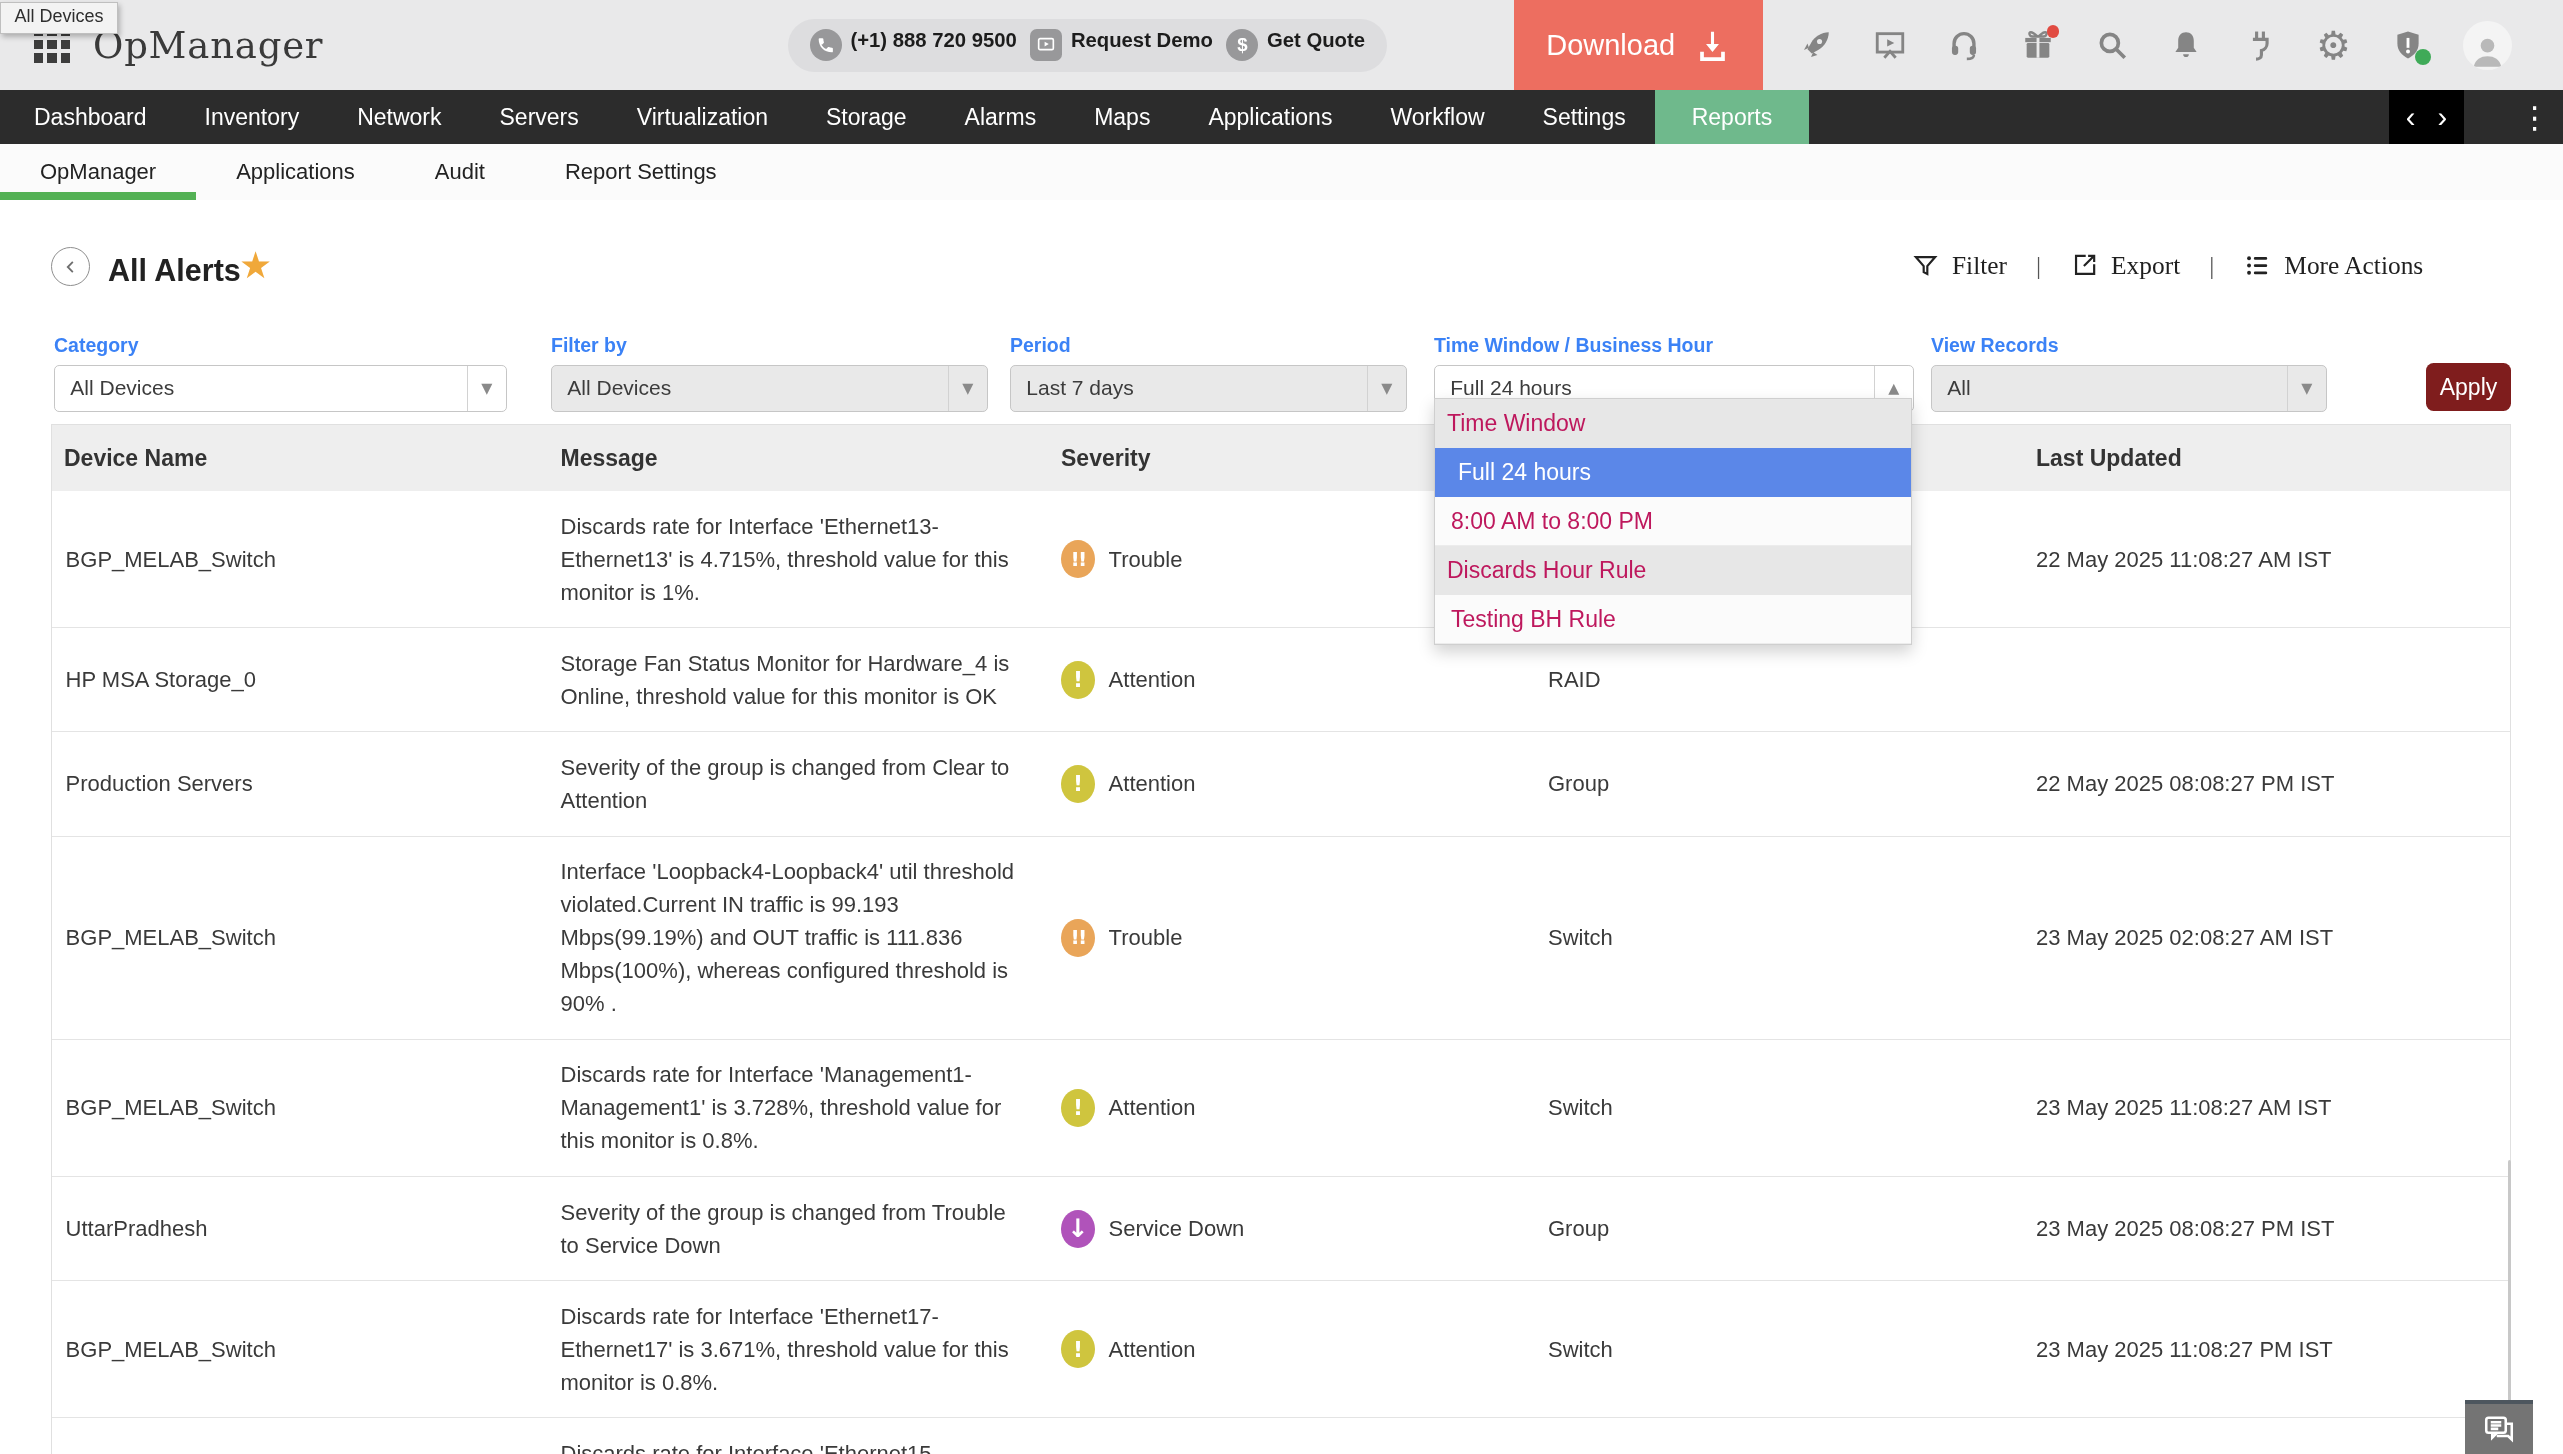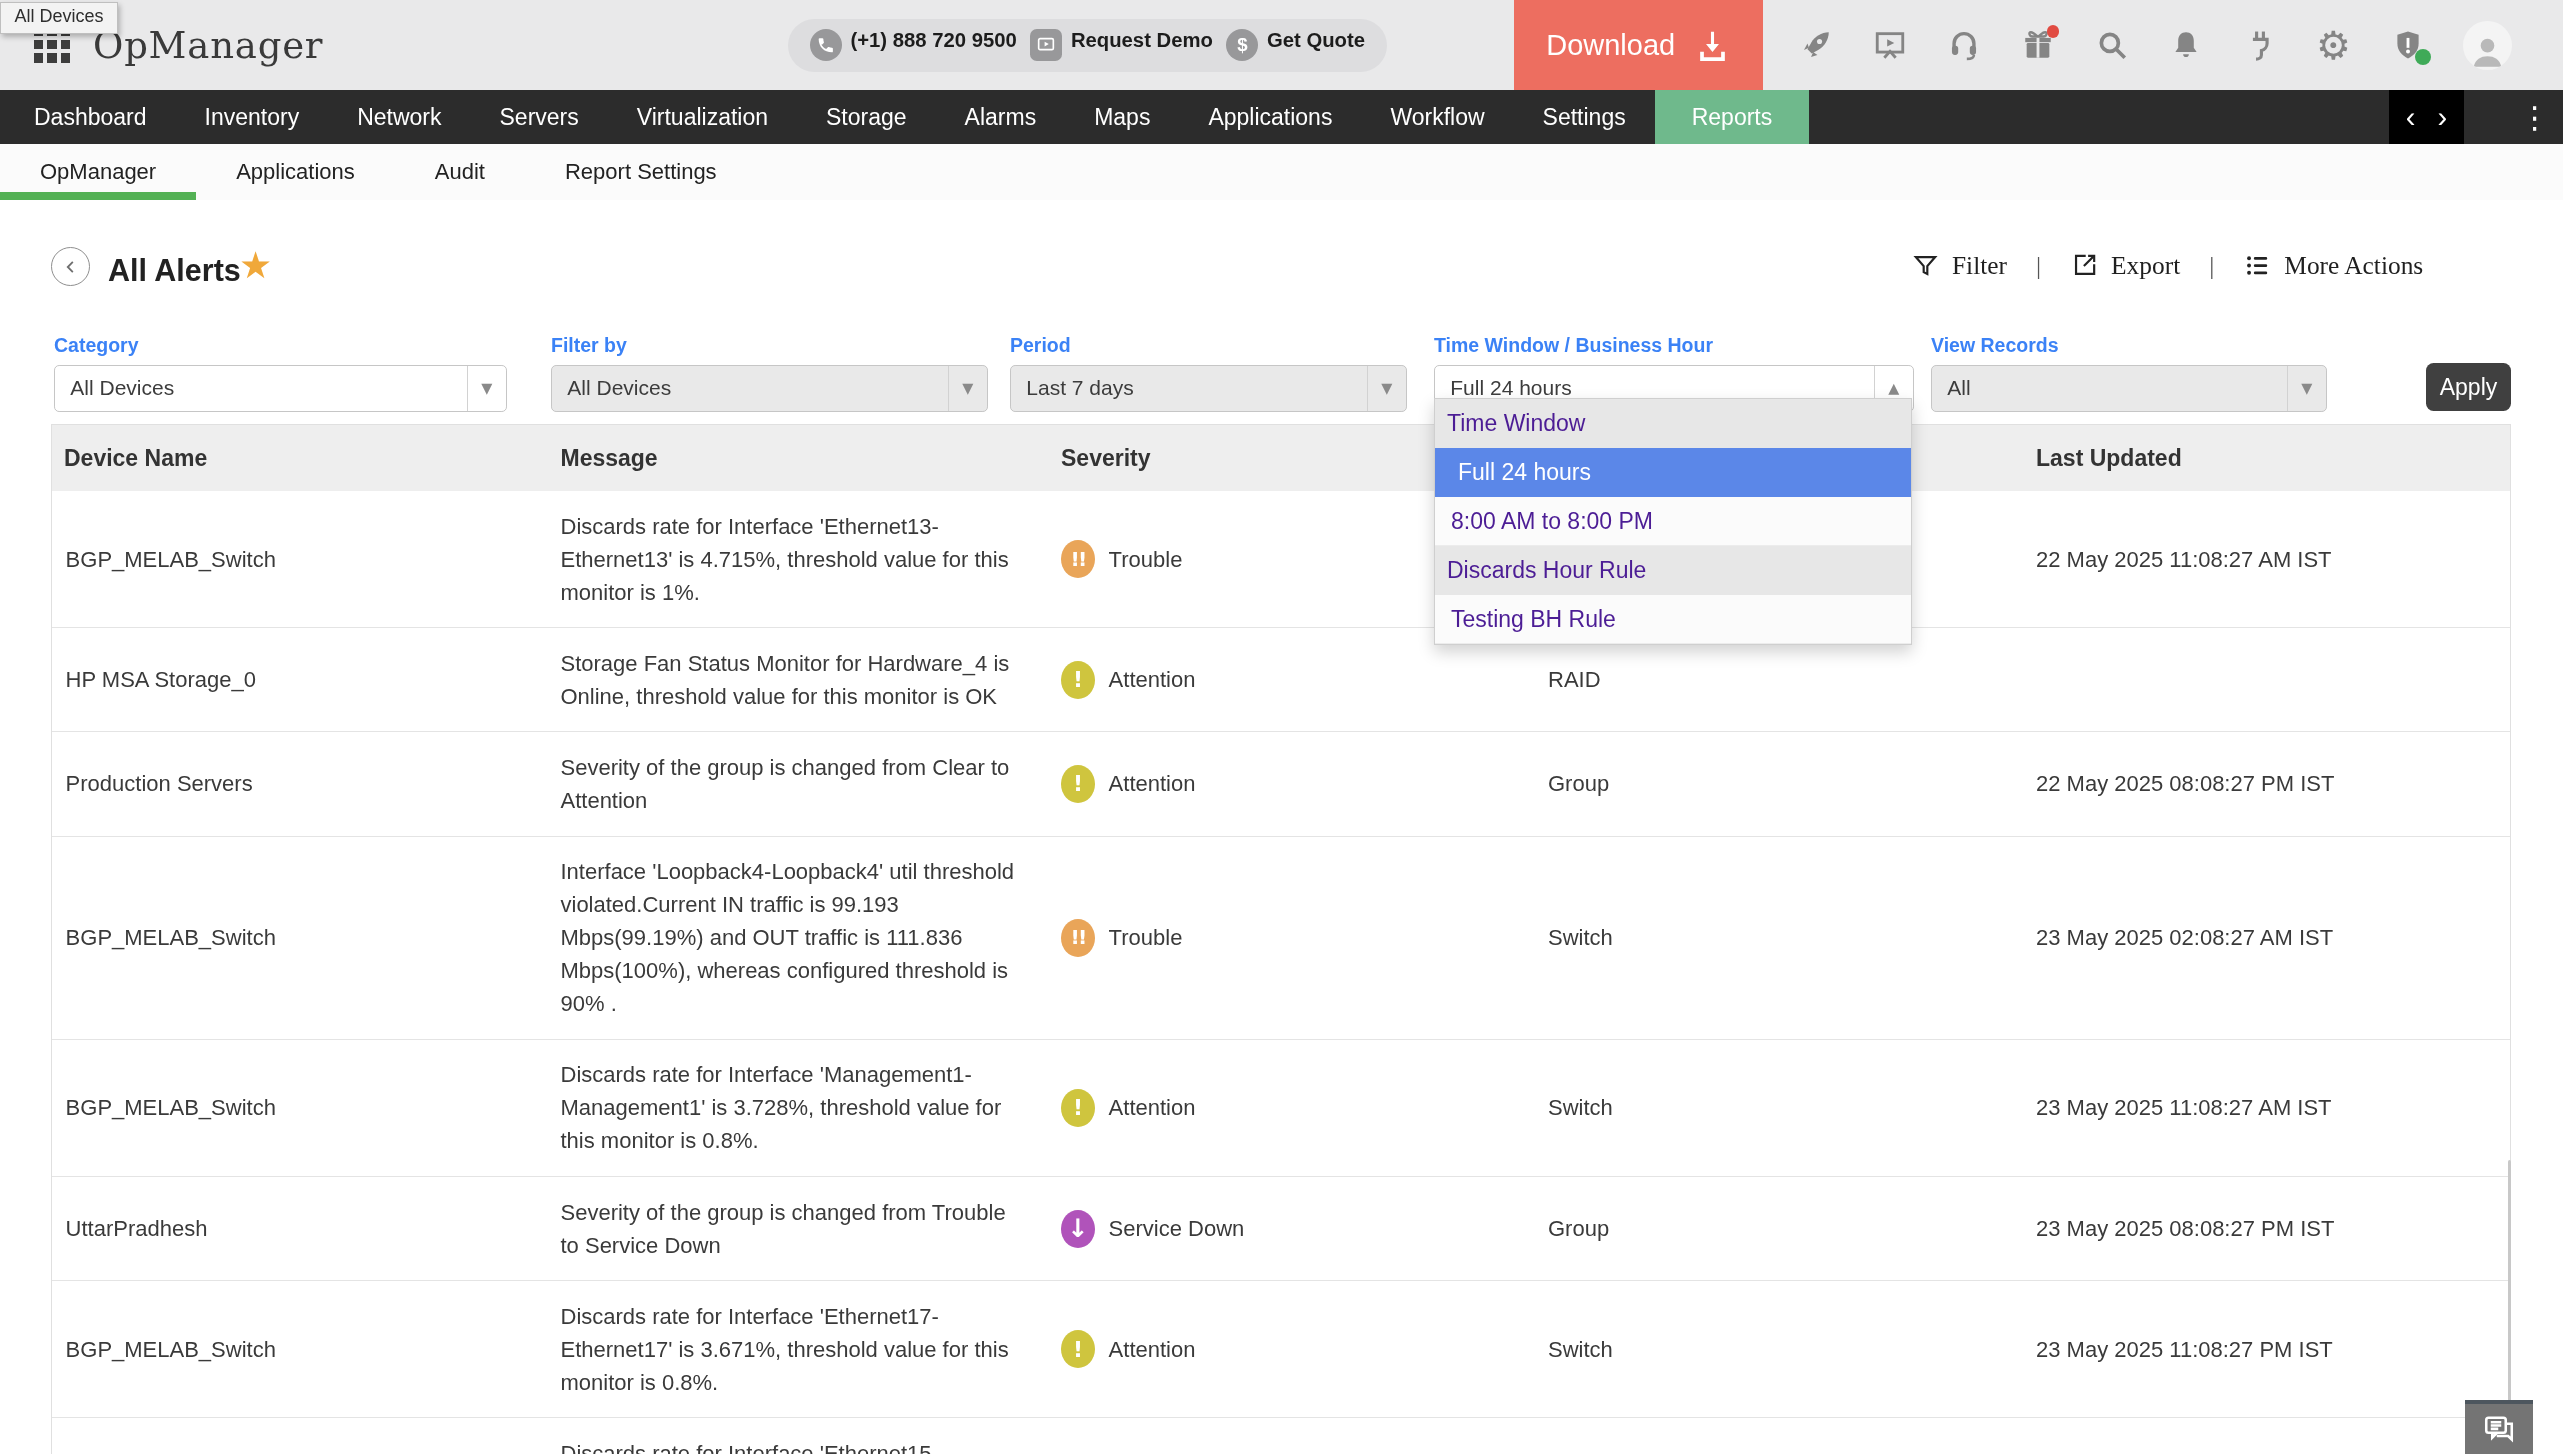--- a/index.html
+++ b/index.html
@@ -71,27 +71,27 @@
   .fblock:nth-child(2) { left:551px; width:437px; }
   .fblock:nth-child(3) { left:1010px;width:397px; }
   .fblock:nth-child(4) { left:1434px;width:480px; }
   .fblock:nth-child(5) { left:1931px;width:396px; }
   .flabel { font-size:19.5px; font-weight:700; color:#3b82f6; margin-bottom:7.6px; }
   .fselect { height:47px; border:0.8px solid #c6c6c6; border-radius:5.1px; display:flex; align-items:center;
     padding:0 0 0 15.3px; font-size:21px; color:#3c3c3c; cursor:pointer; background:#fff; }
   .fselect.variant-gray { background:#e9e9e9; }
   .farrow { margin-left:auto; align-self:stretch; display:flex; align-items:center; padding:0 13.6px;
     border-left:0.8px solid #d2d2d2; color:#8a8a8a; font-size:14.4px; font-family:"DejaVu Sans", sans-serif; }
-  .apply-btn { position:absolute; left:2426px; top:363px; width:85px; height:48px; background:#404040;
+  .apply-btn { position:absolute; left:2426px; top:363px; width:85px; height:48px; background:#7f1d1d;
     color:#fff; font-size:23px; border:none; border-radius:7.6px; cursor:pointer; }
 
   
   .dd-panel { position:absolute; left:1434px; top:398px; width:478px; background:#fbfbfb;
     border:0.8px solid #cfcfcf; box-shadow:0 6.8px 15.3px rgba(0,0,0,.18); z-index:40; }
-  .dd-item { height:49px; display:flex; align-items:center; font-size:23px; color:#4c1d95; cursor:pointer; }
+  .dd-item { height:49px; display:flex; align-items:center; font-size:23px; color:#be185d; cursor:pointer; }
   .dd-item.type-header { background:#e7e7e7; padding-left:12px; cursor:default; }
   .dd-item.type-option { background:#fbfbfb; padding-left:16px; border-bottom:0.8px solid #ececec; }
   .dd-item.type-selected { background:#5b87e8; color:#fff; padding-left:23px; }
 
   
   .alerts-table { position:absolute; left:51px; top:424px; width:2460px;
     border:0.8px solid #e0e0e0; border-bottom:none; }
   .thead { display:grid; grid-template-columns:500px 509px 364px 475px 1fr; background:#eeeeee;
     height:66px; align-items:center; font-size:23px; font-weight:700; color:#333; }
   .thead .hc:nth-child(1){ padding-left:12px; }

